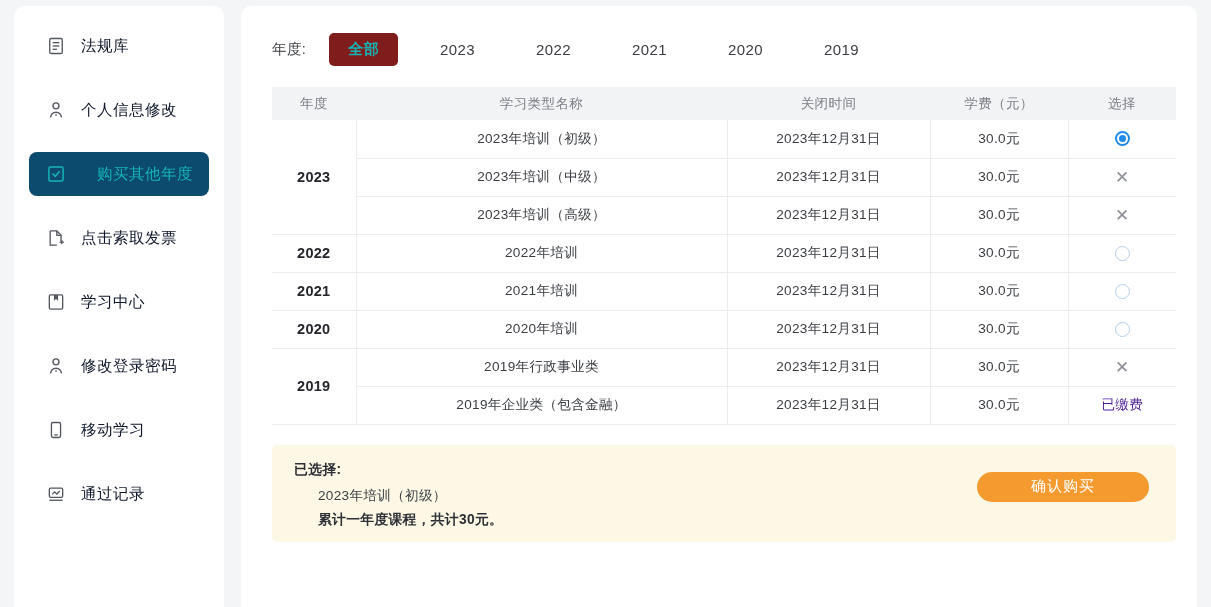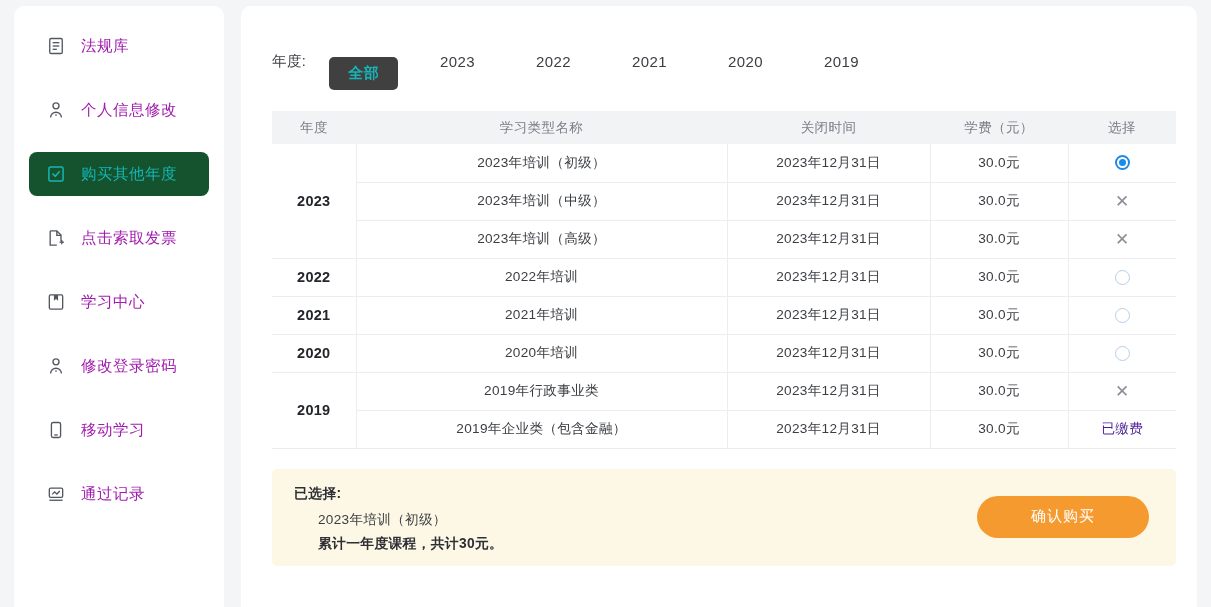--- a/index.html
+++ b/index.html
@@ -44,25 +44,25 @@
     flex: 0 0 22px;
     display: flex;
     align-items: center;
     justify-content: center;
     color: #53575f;
   }
   .side-item .ico svg { display: block; }
   .side-item .lbl {
     margin-left: 14px;
     font-size: 15.5px;
-    color: #a21caf;
+    color: #0f172a;
     letter-spacing: .5px;
     white-space: nowrap;
   }
-  .side-item.active { background: #14532d; }
+  .side-item.active { background: #0c4a6e; gap: 16px; }
   .side-item.active .ico { color: #16b5b5; }
   .side-item.active .lbl { color: #16b5b5; }
 
   
   .main {
     position: absolute;
     left: 241px;
     top: 6px;
     width: 956px;
     height: 612px;
@@ -106,24 +106,23 @@
   .year-tab {
     font-size: 15px;
     color: #3a3d42;
     padding: 7px 19px;
     border-radius: 5px;
     cursor: pointer;
     letter-spacing: .4px;
   }
   .year-tab + .year-tab { margin-left: 23px; }
   .year-tab.active {
-    background: #404040;
+    background: #7f1d1d;
     color: #16b5b5;
     font-weight: bold;
-    margin-top: 24px;
   }
 
   
   .tbl-wrap {
     margin: 21px 0 0 31px;
     width: 904px;
   }
   table.grid {
     border-collapse: collapse;
     width: 904px;
@@ -198,21 +197,21 @@
   }
   .sum-total {
     font-size: 13.8px; font-weight: bold; color: #2d2f34;
     margin: 6px 9px 0 24px; letter-spacing: .3px;
   }
   .buy-btn {
     position: absolute;
     right: 27px;
     top: 27px;
     width: 172px;
-    height: 42px;
+    height: 30px;
     background: #f59a2e;
     border-radius: 21px;
     border: none;
     color: #ffffff;
     font-size: 15px;
     letter-spacing: 1px;
     cursor: pointer;
     font-family: "Liberation Sans", "DejaVu Sans", sans-serif;
   }
 </style>

